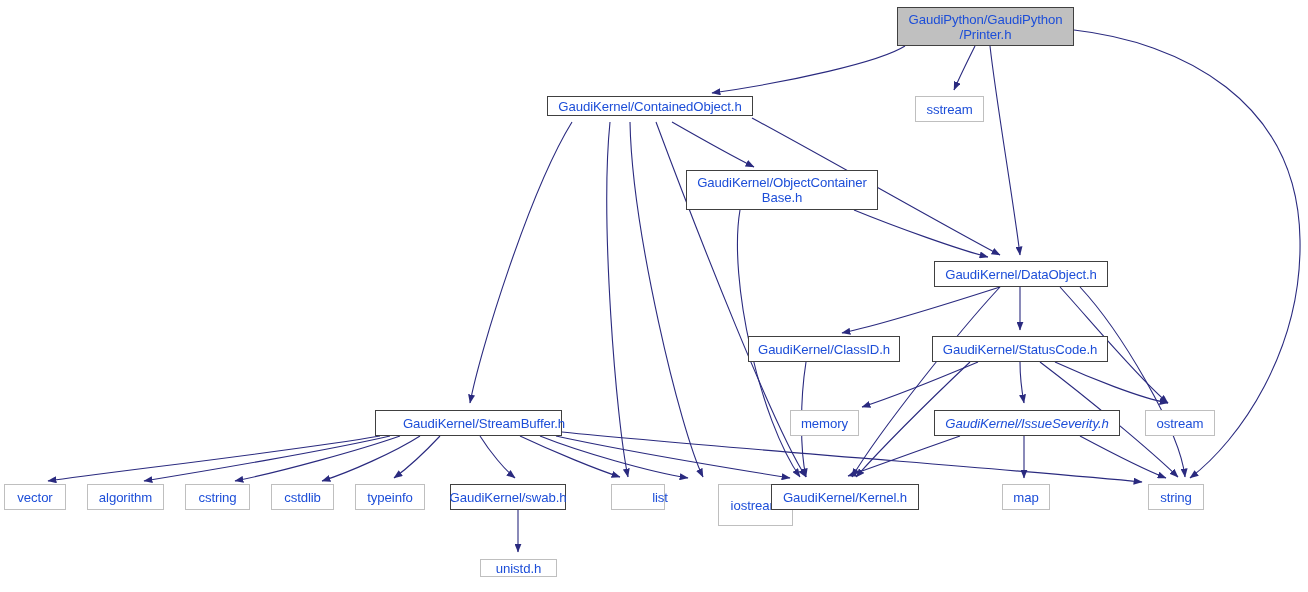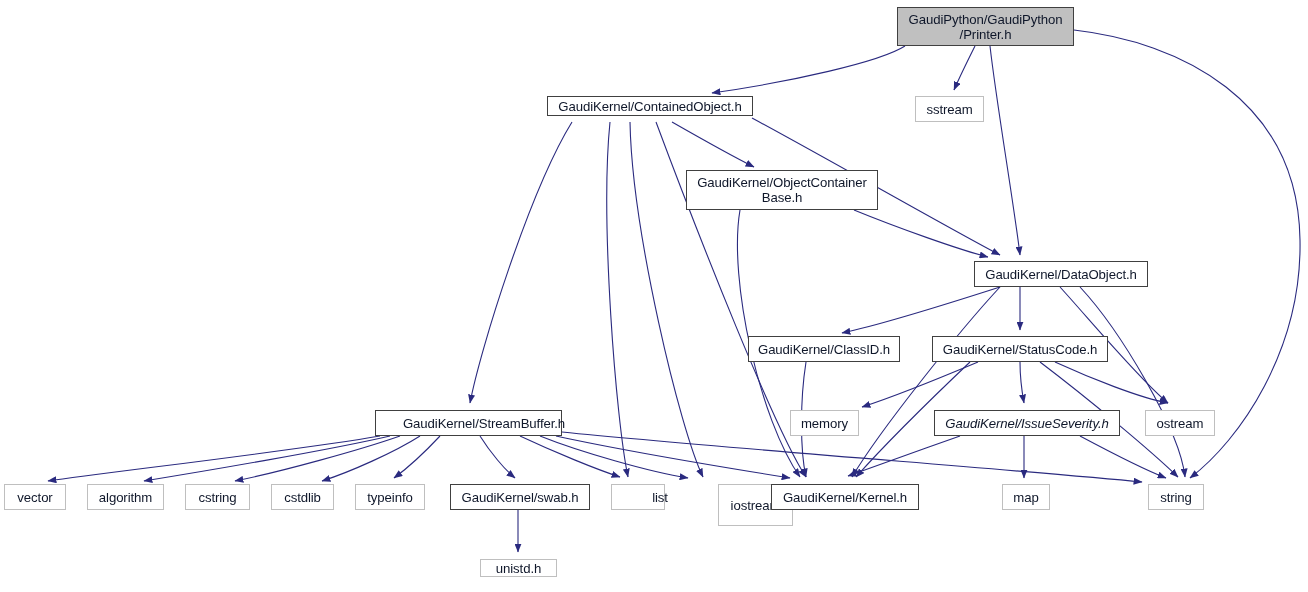--- a/index.html
+++ b/index.html
@@ -25,21 +25,21 @@
   }
   .node {
     position: absolute;
     box-sizing: border-box;
     display: flex;
     align-items: center;
     justify-content: center;
     text-align: center;
     font-size: 13.2px;
     line-height: 15px;
-    color: #0f172a;
+    color: #1d4ed8;
     background: #ffffff;
     border: 1px solid #bfbfbf;
     white-space: pre-line;
     padding: 0 4px;
     letter-spacing: -0.1px;
   }
   .node.strong {
     border: 1.6px solid #404040;
   }
   .node.root {
@@ -97,33 +97,33 @@
         <path d="M 518,510 C 518,528 518,544 518,552" fill="none" stroke="#2a2a7f" stroke-width="1.1" marker-end="url(#arrowhead)"></path>
       </g>
   </svg>
   <div id="nodes-group">
       <div class="node root" style="left: 897px; top: 7px; width: 177px; height: 39px;">GaudiPython/GaudiPython
 /Printer.h</div>
       <div class="node strong" style="left: 547px; top: 96px; width: 206px; height: 20px;">GaudiKernel/ContainedObject.h</div>
       <div class="node" style="left: 915px; top: 96px; width: 69px; height: 26px;">sstream</div>
       <div class="node strong" style="left: 686px; top: 170px; width: 192px; height: 40px;">GaudiKernel/ObjectContainer
 Base.h</div>
-      <div class="node strong" style="left: 934px; top: 261px; width: 174px; height: 26px; margin-left: 40px;">GaudiKernel/DataObject.h</div>
+      <div class="node strong" style="left: 934px; top: 261px; width: 174px; height: 26px;">GaudiKernel/DataObject.h</div>
       <div class="node strong" style="left: 748px; top: 336px; width: 152px; height: 26px;">GaudiKernel/ClassID.h</div>
       <div class="node strong" style="left: 932px; top: 336px; width: 176px; height: 26px;">GaudiKernel/StatusCode.h</div>
       <div class="node strong" style="left: 375px; top: 410px; width: 187px; height: 26px; padding-left: 35px;">GaudiKernel/StreamBuffer.h</div>
       <div class="node" style="left: 790px; top: 410px; width: 69px; height: 26px;">memory</div>
       <div class="node strong" style="left: 934px; top: 410px; width: 186px; height: 26px; font-style: italic;">GaudiKernel/IssueSeverity.h</div>
       <div class="node" style="left: 1145px; top: 410px; width: 70px; height: 26px;">ostream</div>
       <div class="node" style="left: 4px; top: 484px; width: 62px; height: 26px;">vector</div>
       <div class="node" style="left: 87px; top: 484px; width: 77px; height: 26px;">algorithm</div>
       <div class="node" style="left: 185px; top: 484px; width: 65px; height: 26px;">cstring</div>
       <div class="node" style="left: 271px; top: 484px; width: 63px; height: 26px;">cstdlib</div>
       <div class="node" style="left: 355px; top: 484px; width: 70px; height: 26px;">typeinfo</div>
-      <div class="node strong" style="left: 450px; top: 484px; width: 140px; height: 26px;">GaudiKernel/swab.h</div>
+      <div class="node strong" style="left: 450px; top: 484px; width: 116px; height: 26px;">GaudiKernel/swab.h</div>
       <div class="node" style="left: 611px; top: 484px; width: 41px; height: 26px; padding-left: 48px;">list</div>
       <div class="node" style="left: 674px; top: 484px; width: 75px; height: 42px; margin-left: 44px;">iostream</div>
       <div class="node strong" style="left: 771px; top: 484px; width: 148px; height: 26px;">GaudiKernel/Kernel.h</div>
       <div class="node" style="left: 1002px; top: 484px; width: 48px; height: 26px;">map</div>
       <div class="node" style="left: 1148px; top: 484px; width: 56px; height: 26px;">string</div>
       <div class="node" style="left: 480px; top: 559px; width: 77px; height: 18px;">unistd.h</div>
     </div>
 </div>
 
 </body></html>

